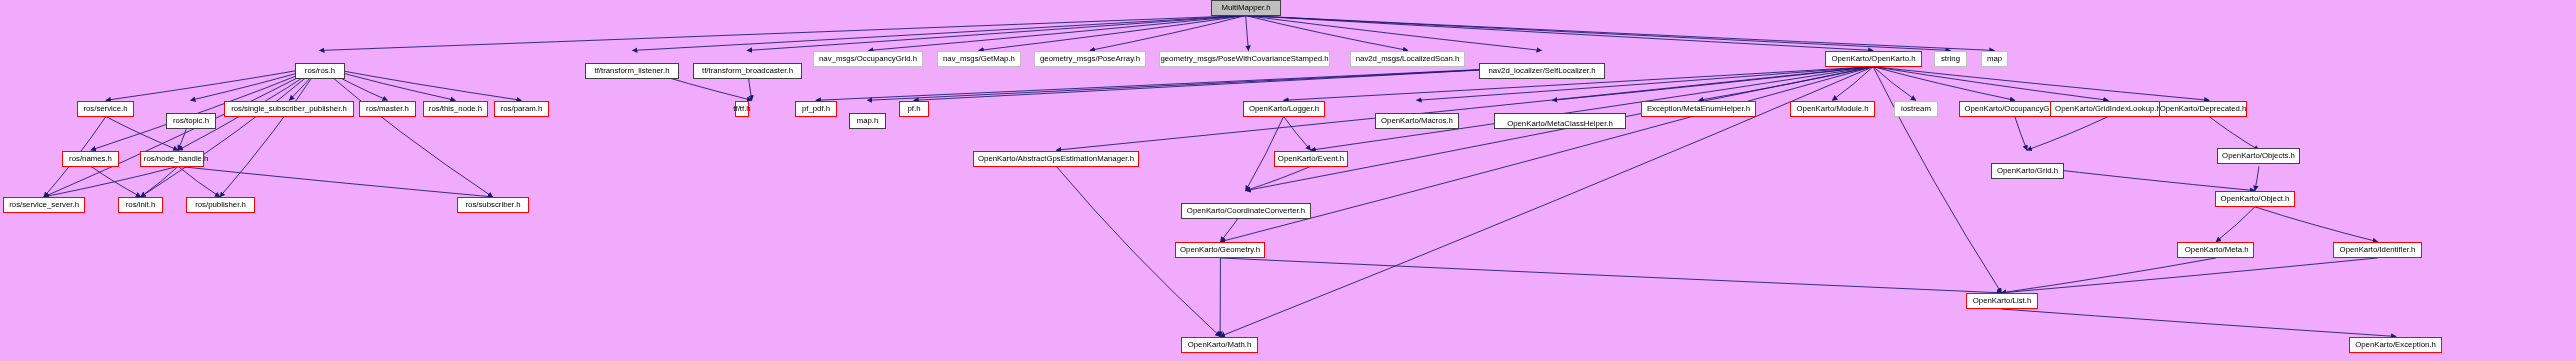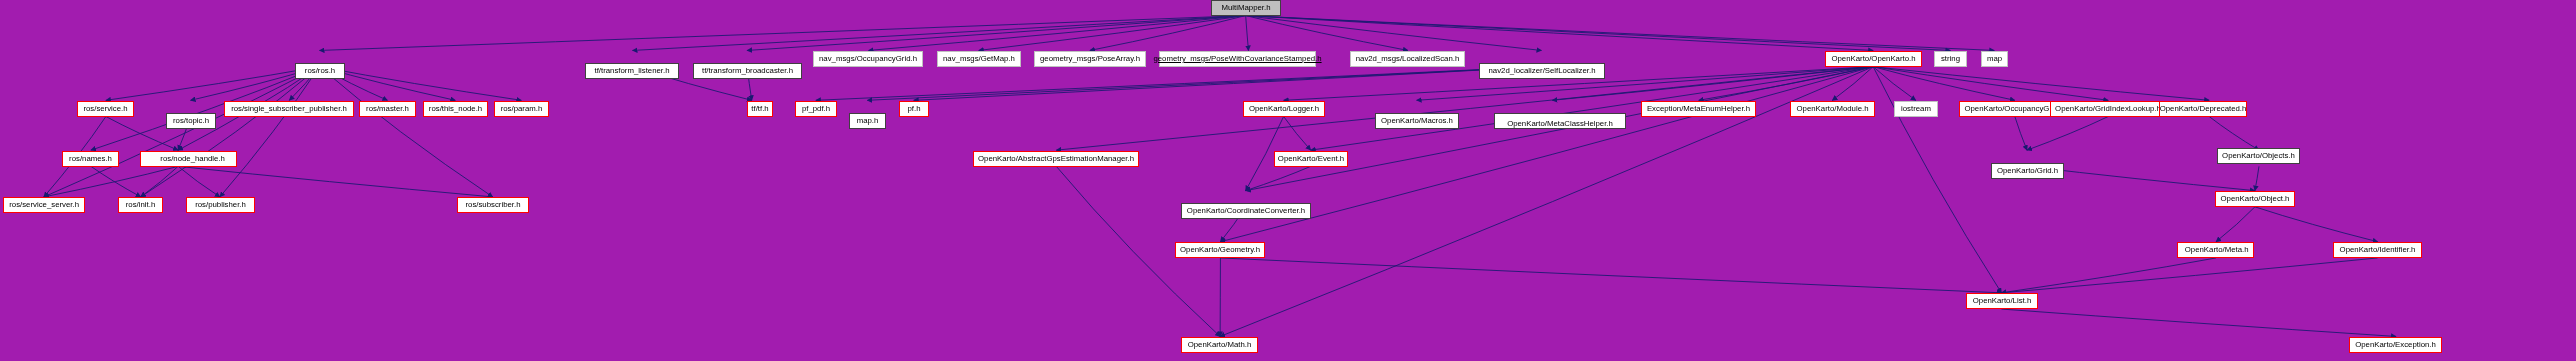--- a/index.html
+++ b/index.html
@@ -1,16 +1,16 @@
 <!DOCTYPE html>
 <html style="font-size:10px"><head>
 <meta charset="utf-8">
 <style>
   html,body{margin:0;padding:0;background:#ffffff;}
-  #canvas{position:relative;width:2576px;height:362px;background:#a21caf;
+  #canvas{position:relative;width:2576px;height:362px;background:#f0abfc;
           font-family:"Liberation Sans", sans-serif;overflow:hidden;}
   #edges{position:absolute;left:0;top:0;width:2576px;height:362px;pointer-events:none;}
   .node{position:absolute;box-sizing:border-box;display:flex;align-items:center;
         justify-content:center;height:15.6px;background:#ffffff;font-size:7.8px;
         line-height:1;color:#000000;white-space:nowrap;padding:0 3.7px;}
   .node.root{background:#bfbfbf;border:0.6px solid #404040;}
   .node.dark{border:0.6px solid #404040;margin-top:12px;}
   .node.red{border:0.6px solid #ff0000;}
   .node.grey{border:0.6px solid #c0c0c0;}
 </style>
@@ -111,21 +111,21 @@
       </div>
       <div class="node grey" style="left: 813px; top: 51px; width: 110px;">
         <span>nav_msgs/OccupancyGrid.h</span>
       </div>
       <div class="node grey" style="left: 937px; top: 51px; width: 84px;">
         <span>nav_msgs/GetMap.h</span>
       </div>
       <div class="node grey" style="left: 1034px; top: 51px; width: 112px; text-align: right;">
         <span>geometry_msgs/PoseArray.h</span>
       </div>
-      <div class="node grey" style="left: 1159px; top: 51px; width: 157px; text-decoration: underline;">
+      <div class="node grey" style="left: 1159px; top: 51px; width: 171px;">
         <span>geometry_msgs/PoseWithCovarianceStamped.h</span>
       </div>
       <div class="node grey" style="left: 1350px; top: 51px; width: 115px;">
         <span>nav2d_msgs/LocalizedScan.h</span>
       </div>
       <div class="node dark" style="left: 1479px; top: 51px; width: 126px;">
         <span>nav2d_localizer/SelfLocalizer.h</span>
       </div>
       <div class="node red" style="left: 1825px; top: 51px; width: 97px;">
         <span>OpenKarto/OpenKarto.h</span>
@@ -147,21 +147,21 @@
       </div>
       <div class="node red" style="left: 359px; top: 101px; width: 57px;">
         <span>ros/master.h</span>
       </div>
       <div class="node red" style="left: 423px; top: 101px; width: 65px;">
         <span>ros/this_node.h</span>
       </div>
       <div class="node red" style="left: 494px; top: 101px; width: 55px;">
         <span>ros/param.h</span>
       </div>
-      <div class="node red" style="left: 735px; top: 101px; width: 26px; margin-left: 12px;">
+      <div class="node red" style="left: 735px; top: 101px; width: 14px;">
         <span>tf/tf.h</span>
       </div>
       <div class="node red" style="left: 795px; top: 101px; width: 42px;">
         <span>pf_pdf.h</span>
       </div>
       <div class="node dark" style="left: 849px; top: 101px; width: 37px;">
         <span>map.h</span>
       </div>
       <div class="node red" style="left: 899px; top: 101px; width: 30px;">
         <span>pf.h</span>
@@ -189,21 +189,21 @@
       </div>
       <div class="node red" style="left: 2050px; top: 101px; width: 116px;">
         <span>OpenKarto/GridIndexLookup.h</span>
       </div>
       <div class="node red" style="left: 2159px; top: 101px; width: 88px;">
         <span>OpenKarto/Deprecated.h</span>
       </div>
       <div class="node red" style="left: 62px; top: 151px; width: 57px;">
         <span>ros/names.h</span>
       </div>
-      <div class="node red" style="left: 140px; top: 151px; width: 97px; padding-left: 12px;">
+      <div class="node red" style="left: 140px; top: 151px; width: 64px; padding-left: 12px;">
         <span>ros/node_handle.h</span>
       </div>
       <div class="node red" style="left: 973px; top: 151px; width: 166px;">
         <span>OpenKarto/AbstractGpsEstimationManager.h</span>
       </div>
       <div class="node red" style="left: 1274px; top: 151px; width: 74px;">
         <span>OpenKarto/Event.h</span>
       </div>
       <div class="node dark" style="left: 1991px; top: 151px; width: 73px;">
         <span>OpenKarto/Grid.h</span>

